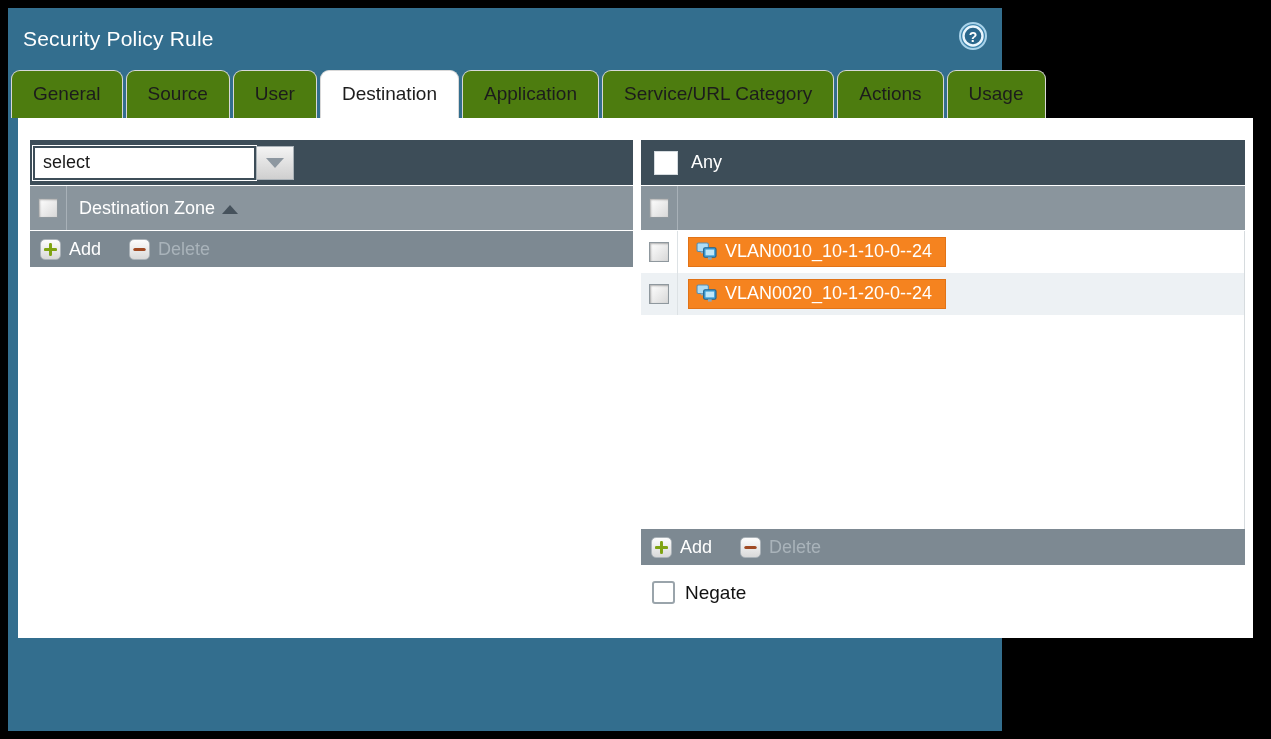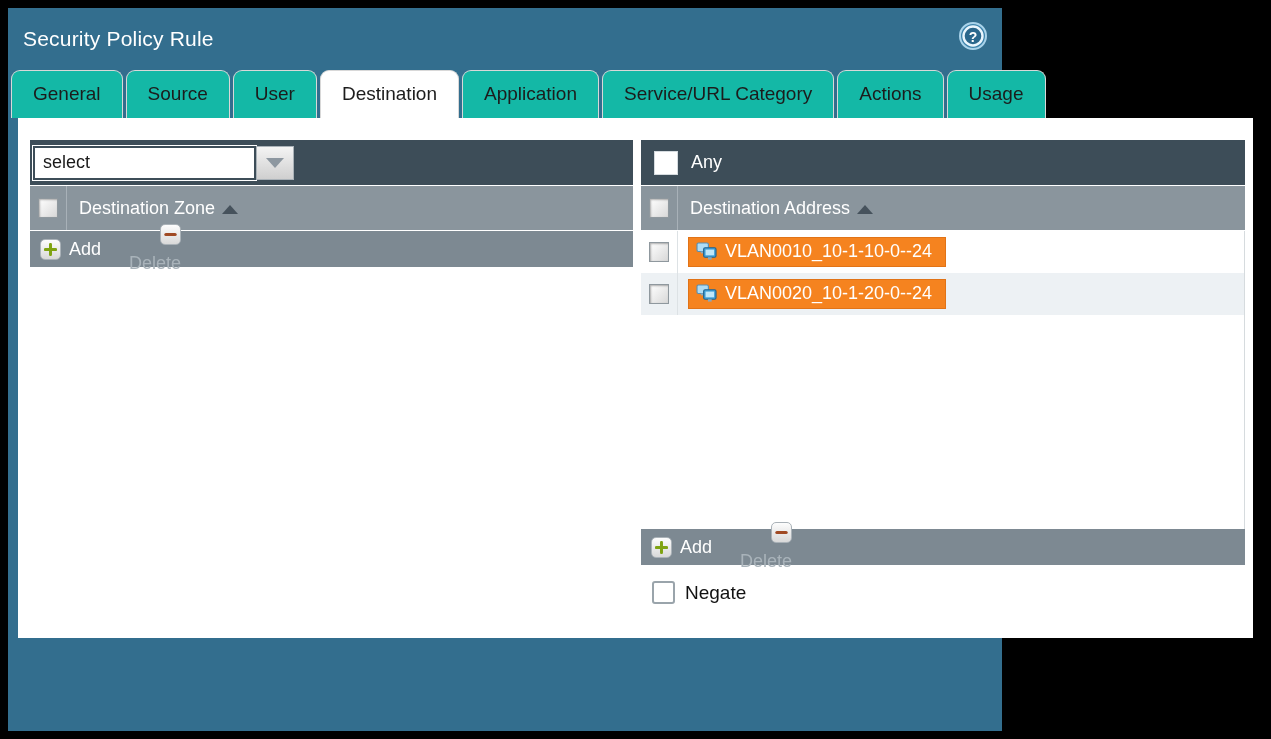--- a/index.html
+++ b/index.html
@@ -14,21 +14,21 @@
     position:absolute; left:8px; top:8px; width:994px; height:723px;
     background:#336e8e;
   }
   
   .title-bar { height:62px; display:flex; align-items:center; padding-left:15px; position:relative; }
   .title-text { color:#fff; font-size:21px; letter-spacing:.2px; }
   .help-btn { position:absolute; top:13px; right:14px; width:30px; height:30px; cursor:pointer; }
   
   .tabs { display:flex; gap:3px; padding-left:3px; height:48px; align-items:flex-end; }
   .tab {
-    background:#14b8a6; border:1px solid #d8d8d8; border-bottom:none;
+    background:#4d7c0f; border:1px solid #d8d8d8; border-bottom:none;
     border-radius:9px 9px 0 0; height:48px; line-height:46px;
     padding:0 21px; font-size:19px; color:#1c1c1c; cursor:pointer; white-space:nowrap;
   }
   .tab.active { background:#fff; position:relative; z-index:2; }
   
   .content {
     position:absolute; left:10px; top:110px; width:1235px; height:520px;
     background:#fff; z-index:1;
   }
   
@@ -72,21 +72,21 @@
   .chip {
     display:inline-flex; align-items:center; gap:8px; margin-left:10px;
     background:#f5831f; border:1px solid #e17317; color:#fff; font-size:18px;
     padding:3px 13px 4px 7px; cursor:pointer;
   }
   .panel-footer {
     height:36px; background:#7d8992; display:flex; align-items:center; gap:28px; padding-left:10px;
   }
   .footer-btn { display:flex; align-items:flex-end; gap:8px; cursor:pointer; }
   .footer-btn .lbl { font-size:18px; color:#fff; }
-  .footer-btn.disabled { cursor:default;flex-direction:column; }
+  .footer-btn.disabled { cursor:default; }
   .footer-btn.disabled .lbl { color:#a9b3ba; }
   .mini-icon {
     width:21px; height:21px; border-radius:5px; background:linear-gradient(#fdfdfd,#d9d9d9);
     border:1px solid #aab2b8; display:flex; align-items:center; justify-content:center;
   }
   
   .negate-row { position:absolute; left:634px; top:463px; display:flex; align-items:center; gap:10px; }
   .negate-cb { width:23px; height:23px; background:#fff; border:2px solid #9aa4ab; border-radius:3px; cursor:pointer; }
   .negate-label { font-size:19px; color:#111; }
   
@@ -166,24 +166,20 @@
 
     <div class="panel panel-right">
       <div class="panel-toolbar">
         <span class="any-cb"></span>
         <span class="any-label">Any</span>
       </div>
       <div class="colheader">
         <span class="cb-col">
           <span class="cb3d"></span>
         </span>
-        <span class="colheader-label">
-          <span>Destination Address</span>
-          <span class="sort-asc"></span>
-        </span>
       </div>
       <div class="rows">
         <div class="row">
           <span class="cb-col">
             <span class="cb3d"></span>
           </span>
           <span class="chip">
             <svg width="21" height="19" viewBox="0 0 22 20">
               <rect x="1" y="1" width="12" height="9" rx="1.5" fill="#aedcf5" stroke="#568fb5" stroke-width="1.2"></rect>
               <rect x="5" y="10" width="4" height="2" fill="#8aa8bc"></rect>

